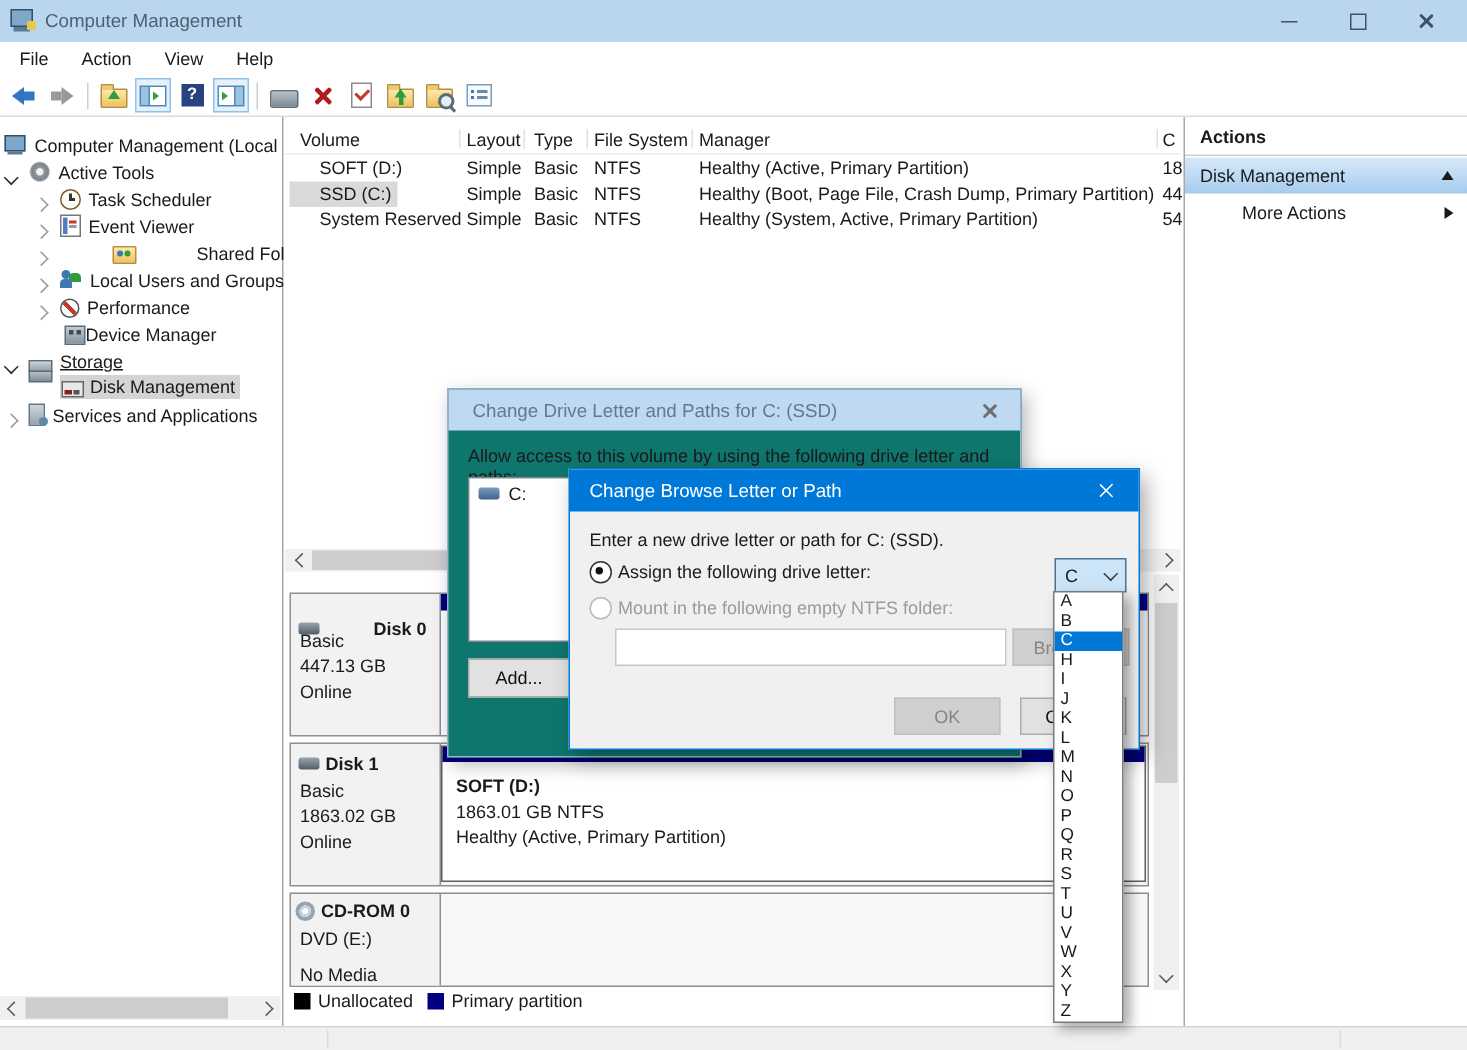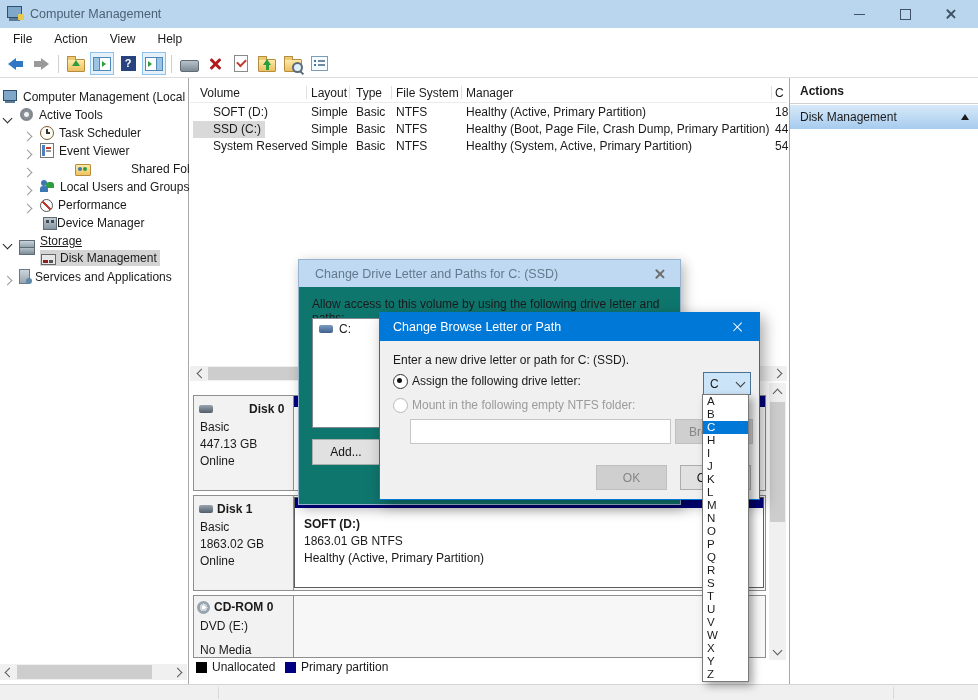--- a/index.html
+++ b/index.html
@@ -369,21 +369,21 @@
       <div class="sb-btn" style="left:581px;top:1px;width:14px;height:13px;">
           <span class="sc r"></span>
         </div>
     </div>
   </div>
 
   <div class="abs diskpane">
 
     <div class="dbox" style="left:3px;top:12px;width:571px;height:94px;">
       <div class="dinfo">
-        <div class="dname" style="top:6px;gap:36px;">
+        <div class="dname" style="top:16px;gap:36px;">
             <span class="drv"></span>
             <span>Disk 0</span>
           </div>
         <div class="dtxt" style="top:24px;">Basic</div>
         <div class="dtxt" style="top:41px;">447.13 GB</div>
         <div class="dtxt" style="top:58px;">Online</div>
       </div>
       <div style="position:absolute;left:100px;top:0;right:0;height:100%;background:#fff;">
         <div class="pband" style="height:11px;background:#000080;"></div>
       </div>
@@ -433,20 +433,24 @@
         </div>
     </div>
   </div>
 
   <div class="abs actions">
     <div class="abs" style="left:10px;top:6px;font-weight:bold;">Actions</div>
     <div class="abs" style="left:0;top:25px;width:189px;height:1px;background:#d0d0d0;"></div>
     <div class="act-row-dm">
       <span style="margin-left:10px;">Disk Management</span>
       <span class="tri-up" style="margin-left:auto;margin-right:10px;"></span>
+    </div>
+    <div class="abs" style="left:0;top:53px;width:189px;height:22px;display:flex;align-items:center;">
+      <span style="margin-left:38px;">More Actions</span>
+      <span class="tri-right" style="margin-left:auto;margin-right:10px;"></span>
     </div>
   </div>
 
   <div class="abs statusbar">
     <div class="sdiv" style="left:218px;"></div>
     <div class="sdiv" style="left:893px;"></div>
   </div>
 
   <div class="abs dlg1">
     <div class="dlg1-tb">

